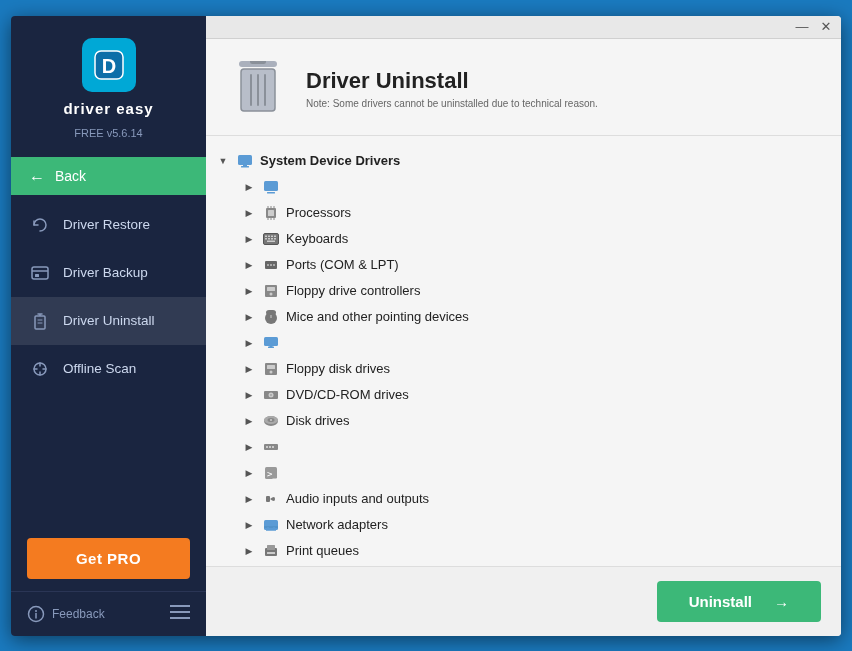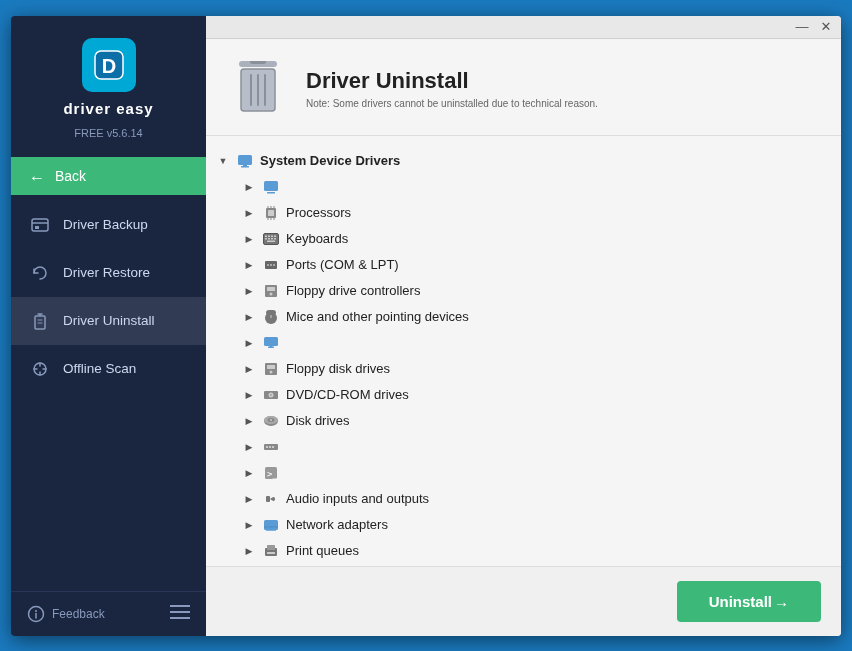--- a/index.html
+++ b/index.html
@@ -247,21 +247,21 @@
       background: #3cb878;
       color: #fff;
       border: none;
       border-radius: 4px;
       padding: 12px 32px;
       font-size: 15px;
       font-weight: 600;
       cursor: pointer;
       display: flex;
       align-items: center;
-      gap: 2px;
+      gap: 22px;
     }
   </style>
 </head>
 <body>
 
 <div class="app-window">
 
   <div class="sidebar">
     <div class="sidebar-logo">
       <div class="logo-icon">
@@ -276,35 +276,35 @@
 
     <div class="sidebar-back">
       <span style="color:#fff;font-size:16px;">←</span>
       <span>Back</span>
     </div>
 
     <div class="sidebar-nav">
       <div class="nav-item">
         <div class="nav-icon">
           <svg width="20" height="20" viewBox="0 0 20 20" fill="none">
+            <path d="M4 10 A6 6 0 1 1 10 16" stroke="#8899bb" stroke-width="1.5" fill="none" stroke-linecap="round"></path>
+            <polyline points="4,6 4,10 8,10" stroke="#8899bb" stroke-width="1.5" fill="none" stroke-linejoin="round" stroke-linecap="round"></polyline>
+          </svg>
+        </div>
+        <span>Driver Restore</span>
+      </div>
+      <div class="nav-item">
+        <div class="nav-icon">
+          <svg width="20" height="20" viewBox="0 0 20 20" fill="none">
             <rect x="2" y="4" width="16" height="12" rx="2" stroke="#8899bb" stroke-width="1.5" fill="none"></rect>
             <line x1="2" y1="8" x2="18" y2="8" stroke="#8899bb" stroke-width="1.5"></line>
             <rect x="5" y="11" width="4" height="3" rx="0.5" fill="#8899bb"></rect>
           </svg>
         </div>
         <span>Driver Backup</span>
-      </div>
-      <div class="nav-item">
-        <div class="nav-icon">
-          <svg width="20" height="20" viewBox="0 0 20 20" fill="none">
-            <path d="M4 10 A6 6 0 1 1 10 16" stroke="#8899bb" stroke-width="1.5" fill="none" stroke-linecap="round"></path>
-            <polyline points="4,6 4,10 8,10" stroke="#8899bb" stroke-width="1.5" fill="none" stroke-linejoin="round" stroke-linecap="round"></polyline>
-          </svg>
-        </div>
-        <span>Driver Restore</span>
       </div>
       <div class="nav-item active">
         <div class="nav-icon">
           <svg width="20" height="20" viewBox="0 0 20 20" fill="none">
             <rect x="5" y="5" width="10" height="13" rx="1" stroke="#8899bb" stroke-width="1.5" fill="none"></rect>
             <line x1="8" y1="3" x2="12" y2="3" stroke="#8899bb" stroke-width="1.5" stroke-linecap="round"></line>
             <line x1="10" y1="3" x2="10" y2="5" stroke="#8899bb" stroke-width="1.5"></line>
             <line x1="8" y1="9" x2="12" y2="9" stroke="#8899bb" stroke-width="1" stroke-linecap="round"></line>
             <line x1="8" y1="12" x2="12" y2="12" stroke="#8899bb" stroke-width="1" stroke-linecap="round"></line>
           </svg>
@@ -318,20 +318,21 @@
             <line x1="10" y1="4" x2="10" y2="7" stroke="#8899bb" stroke-width="1.5" stroke-linecap="round"></line>
             <line x1="10" y1="13" x2="10" y2="16" stroke="#8899bb" stroke-width="1.5" stroke-linecap="round"></line>
             <line x1="4" y1="10" x2="7" y2="10" stroke="#8899bb" stroke-width="1.5" stroke-linecap="round"></line>
             <line x1="13" y1="10" x2="16" y2="10" stroke="#8899bb" stroke-width="1.5" stroke-linecap="round"></line>
           </svg>
         </div>
         <span>Offline Scan</span>
       </div>
     </div>
 
+    <button class="get-pro-btn">Get PRO</button>
 
     <div class="sidebar-footer">
       <div class="footer-feedback">
         <svg width="18" height="18" viewBox="0 0 18 18" fill="none">
           <circle cx="9" cy="9" r="7.5" stroke="#8899bb" stroke-width="1.5" fill="none"></circle>
           <circle cx="9" cy="6" r="1" fill="#8899bb"></circle>
           <line x1="9" y1="8.5" x2="9" y2="13" stroke="#8899bb" stroke-width="1.5" stroke-linecap="round"></line>
         </svg>
         <span>Feedback</span>
       </div>

